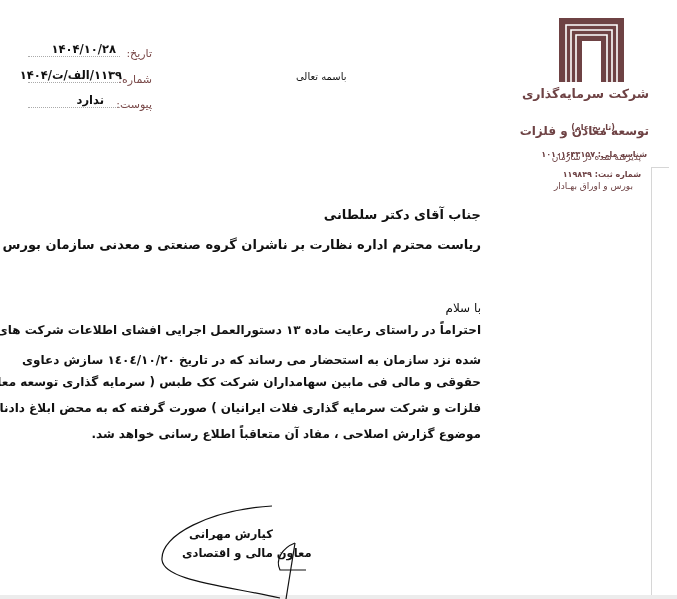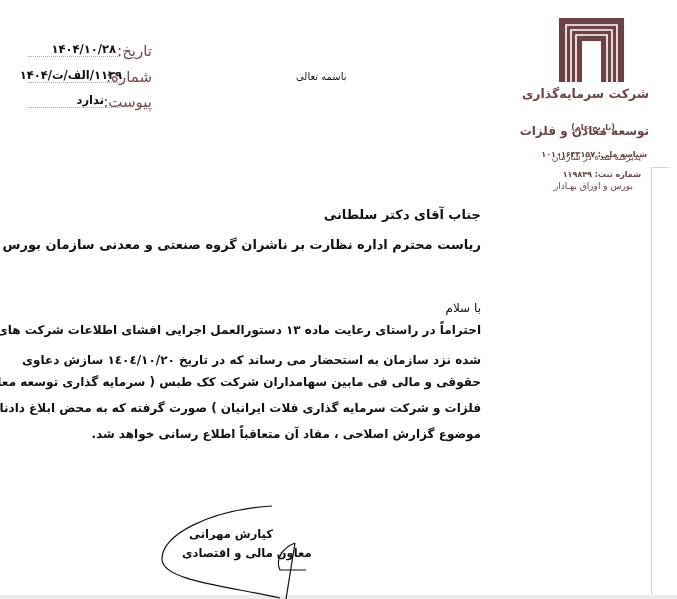--- a/index.html
+++ b/index.html
@@ -6,21 +6,21 @@
   body {
     width:677px; height:599px; background:#ffffff; position:relative; overflow:hidden;
     font-family:"DejaVu Sans", sans-serif; color:#111;
   }
   .abs { position:absolute; }
   .rtl { direction:rtl; unicode-bidi:plaintext; white-space:nowrap; }
 
   
   .meta-row { position:absolute; left:28px; width:124px; height:22px; }
   .meta-dots { position:absolute; left:0; right:32px; bottom:3px; border-bottom:1px dotted #aaa; }
-  .meta-label { position:absolute; right:0; bottom:0; font-size:15px; color:#7a4a4a; direction:rtl; white-space:nowrap; }
+  .meta-label { position:absolute; right:0; bottom:0; font-size:11px; color:#7a4a4a; direction:rtl; white-space:nowrap; }
   .meta-value { position:absolute; right:36px; bottom:4px; font-size:11.5px; font-weight:bold; color:#111; direction:rtl; white-space:nowrap; }
 
   
   .bismillah { left:296px; top:71px; font-size:10px; font-weight:normal;text-align:center; }
 
   
   .logo { left:559px; top:18px; width:65px; height:64px; }
   .company { right:30px; text-align:center; color:#6e4244; font-weight:bold; direction:rtl; white-space:nowrap; }
   .company-name1 { top:86px; font-size:12.5px; right:28px; }
   .company-name2 { top:104px; font-size:12px; right:28px;margin-top:20px; }

